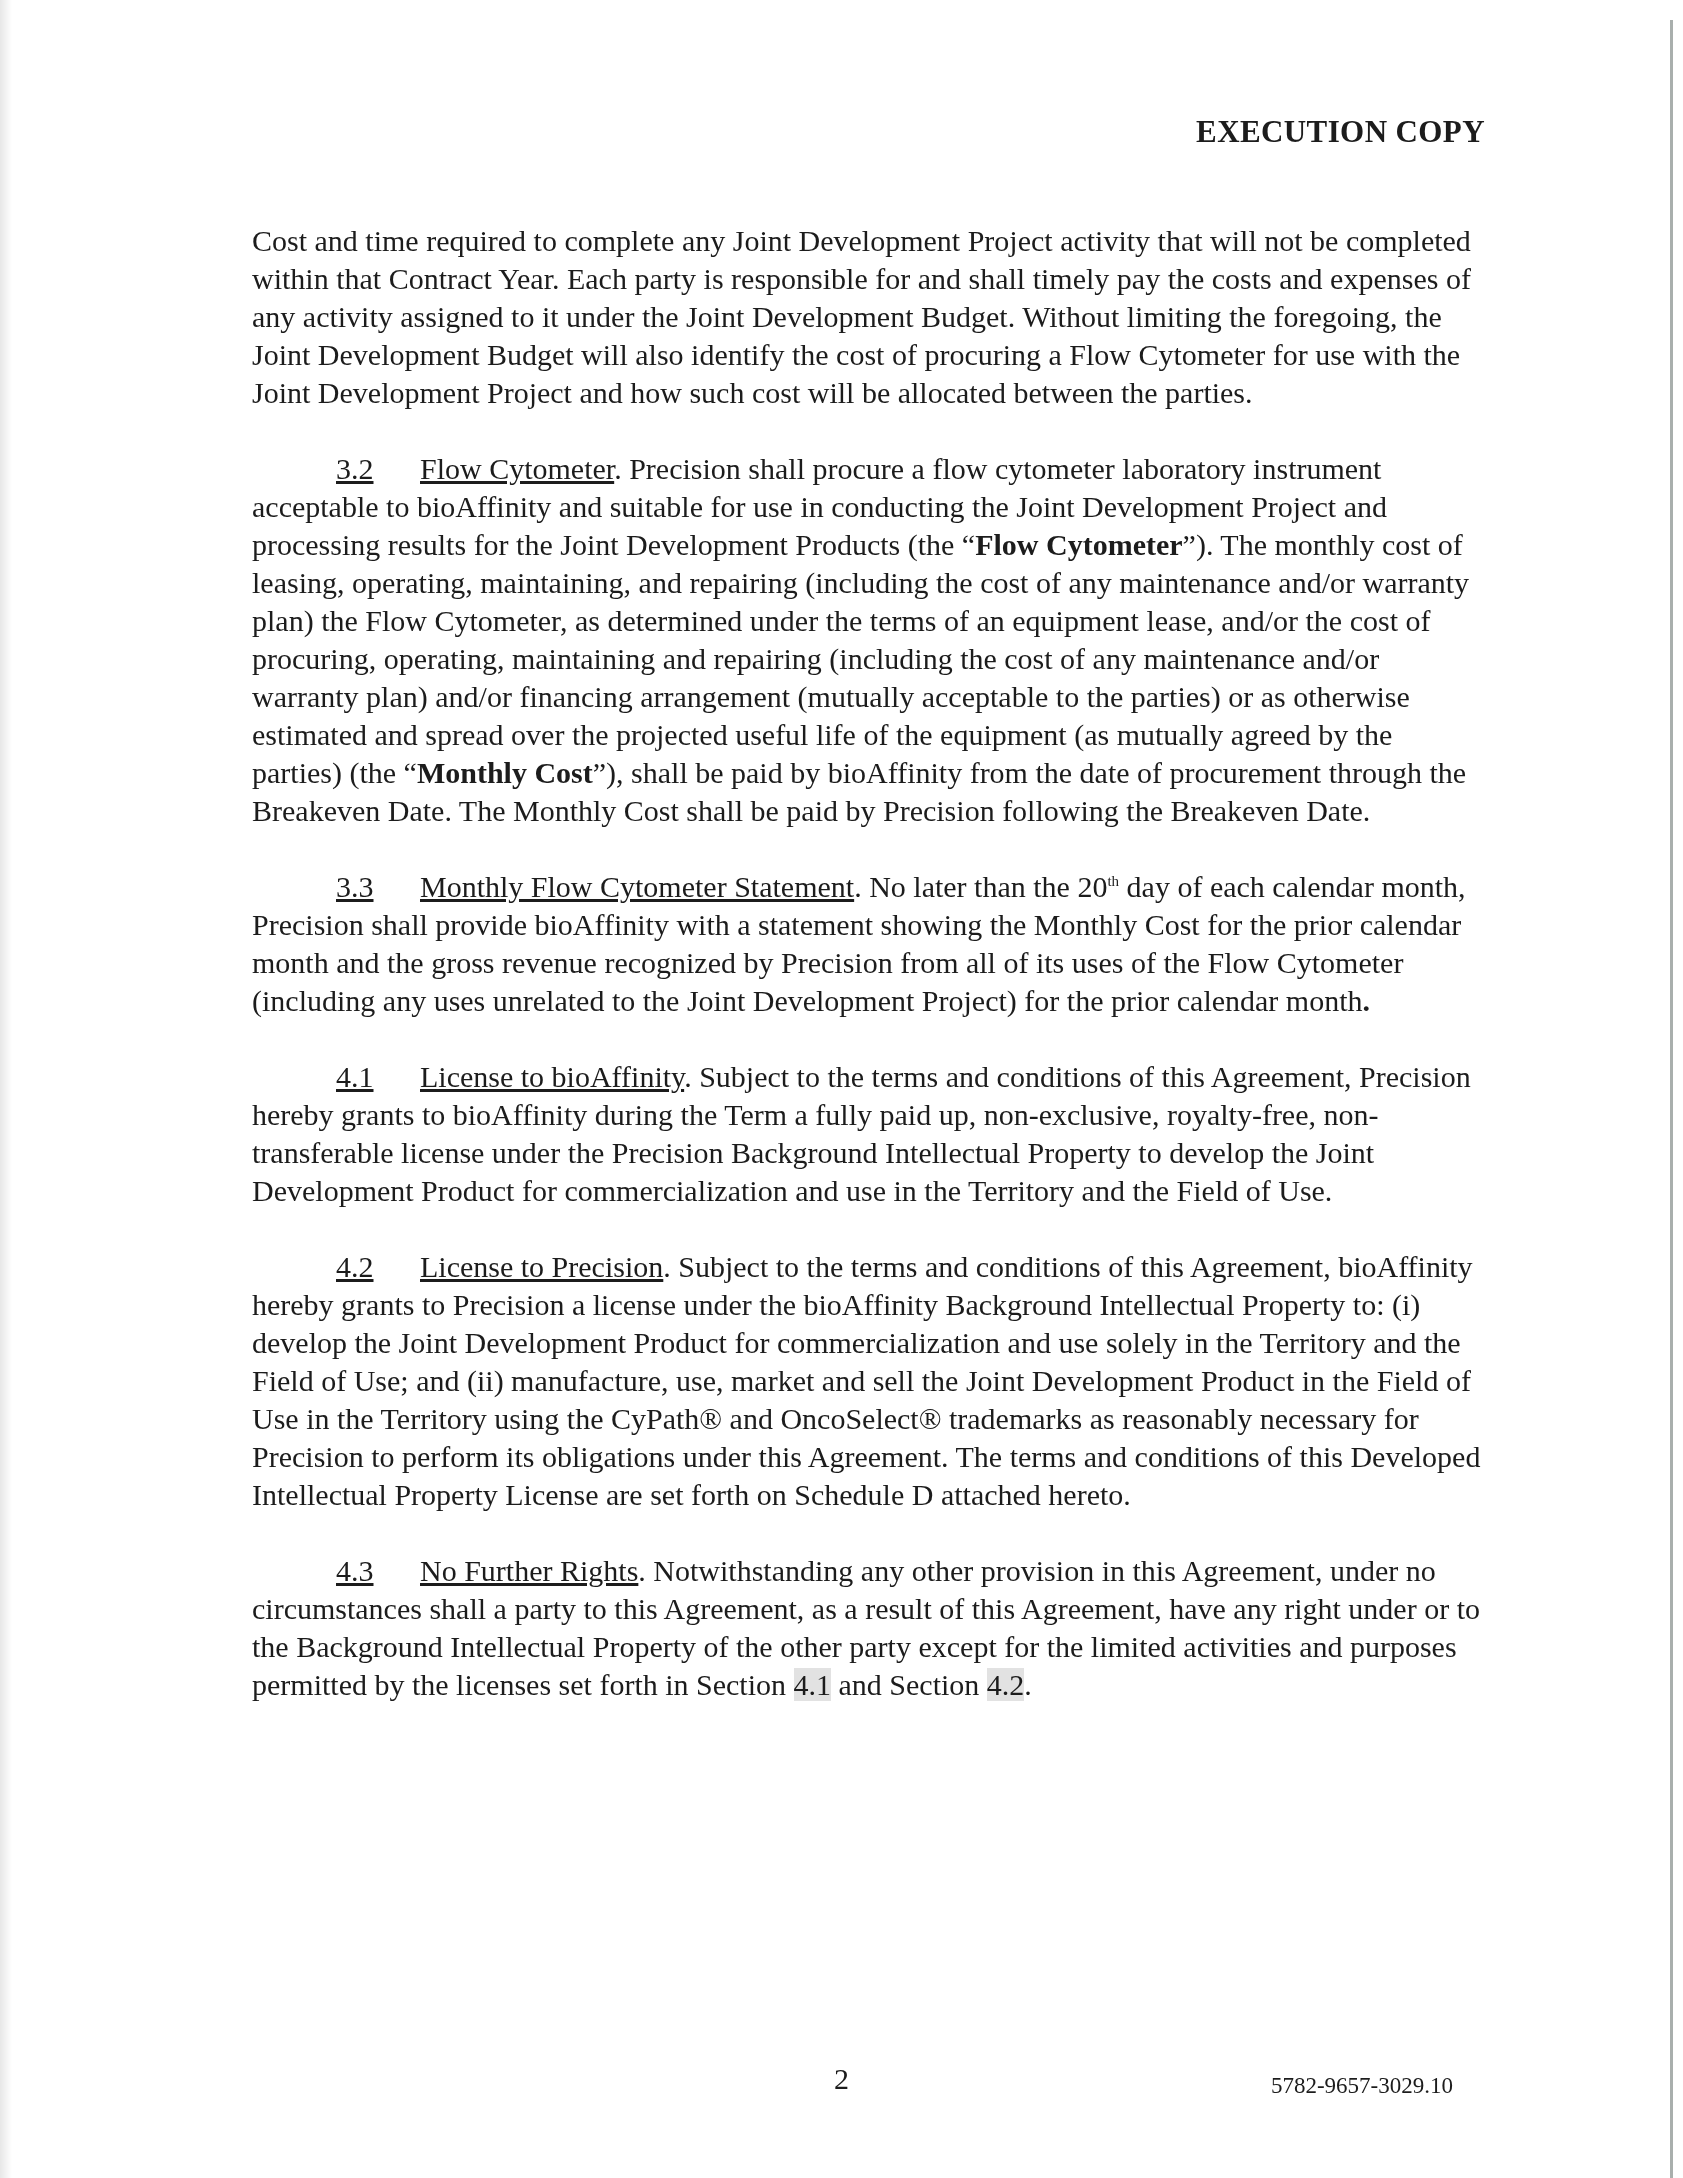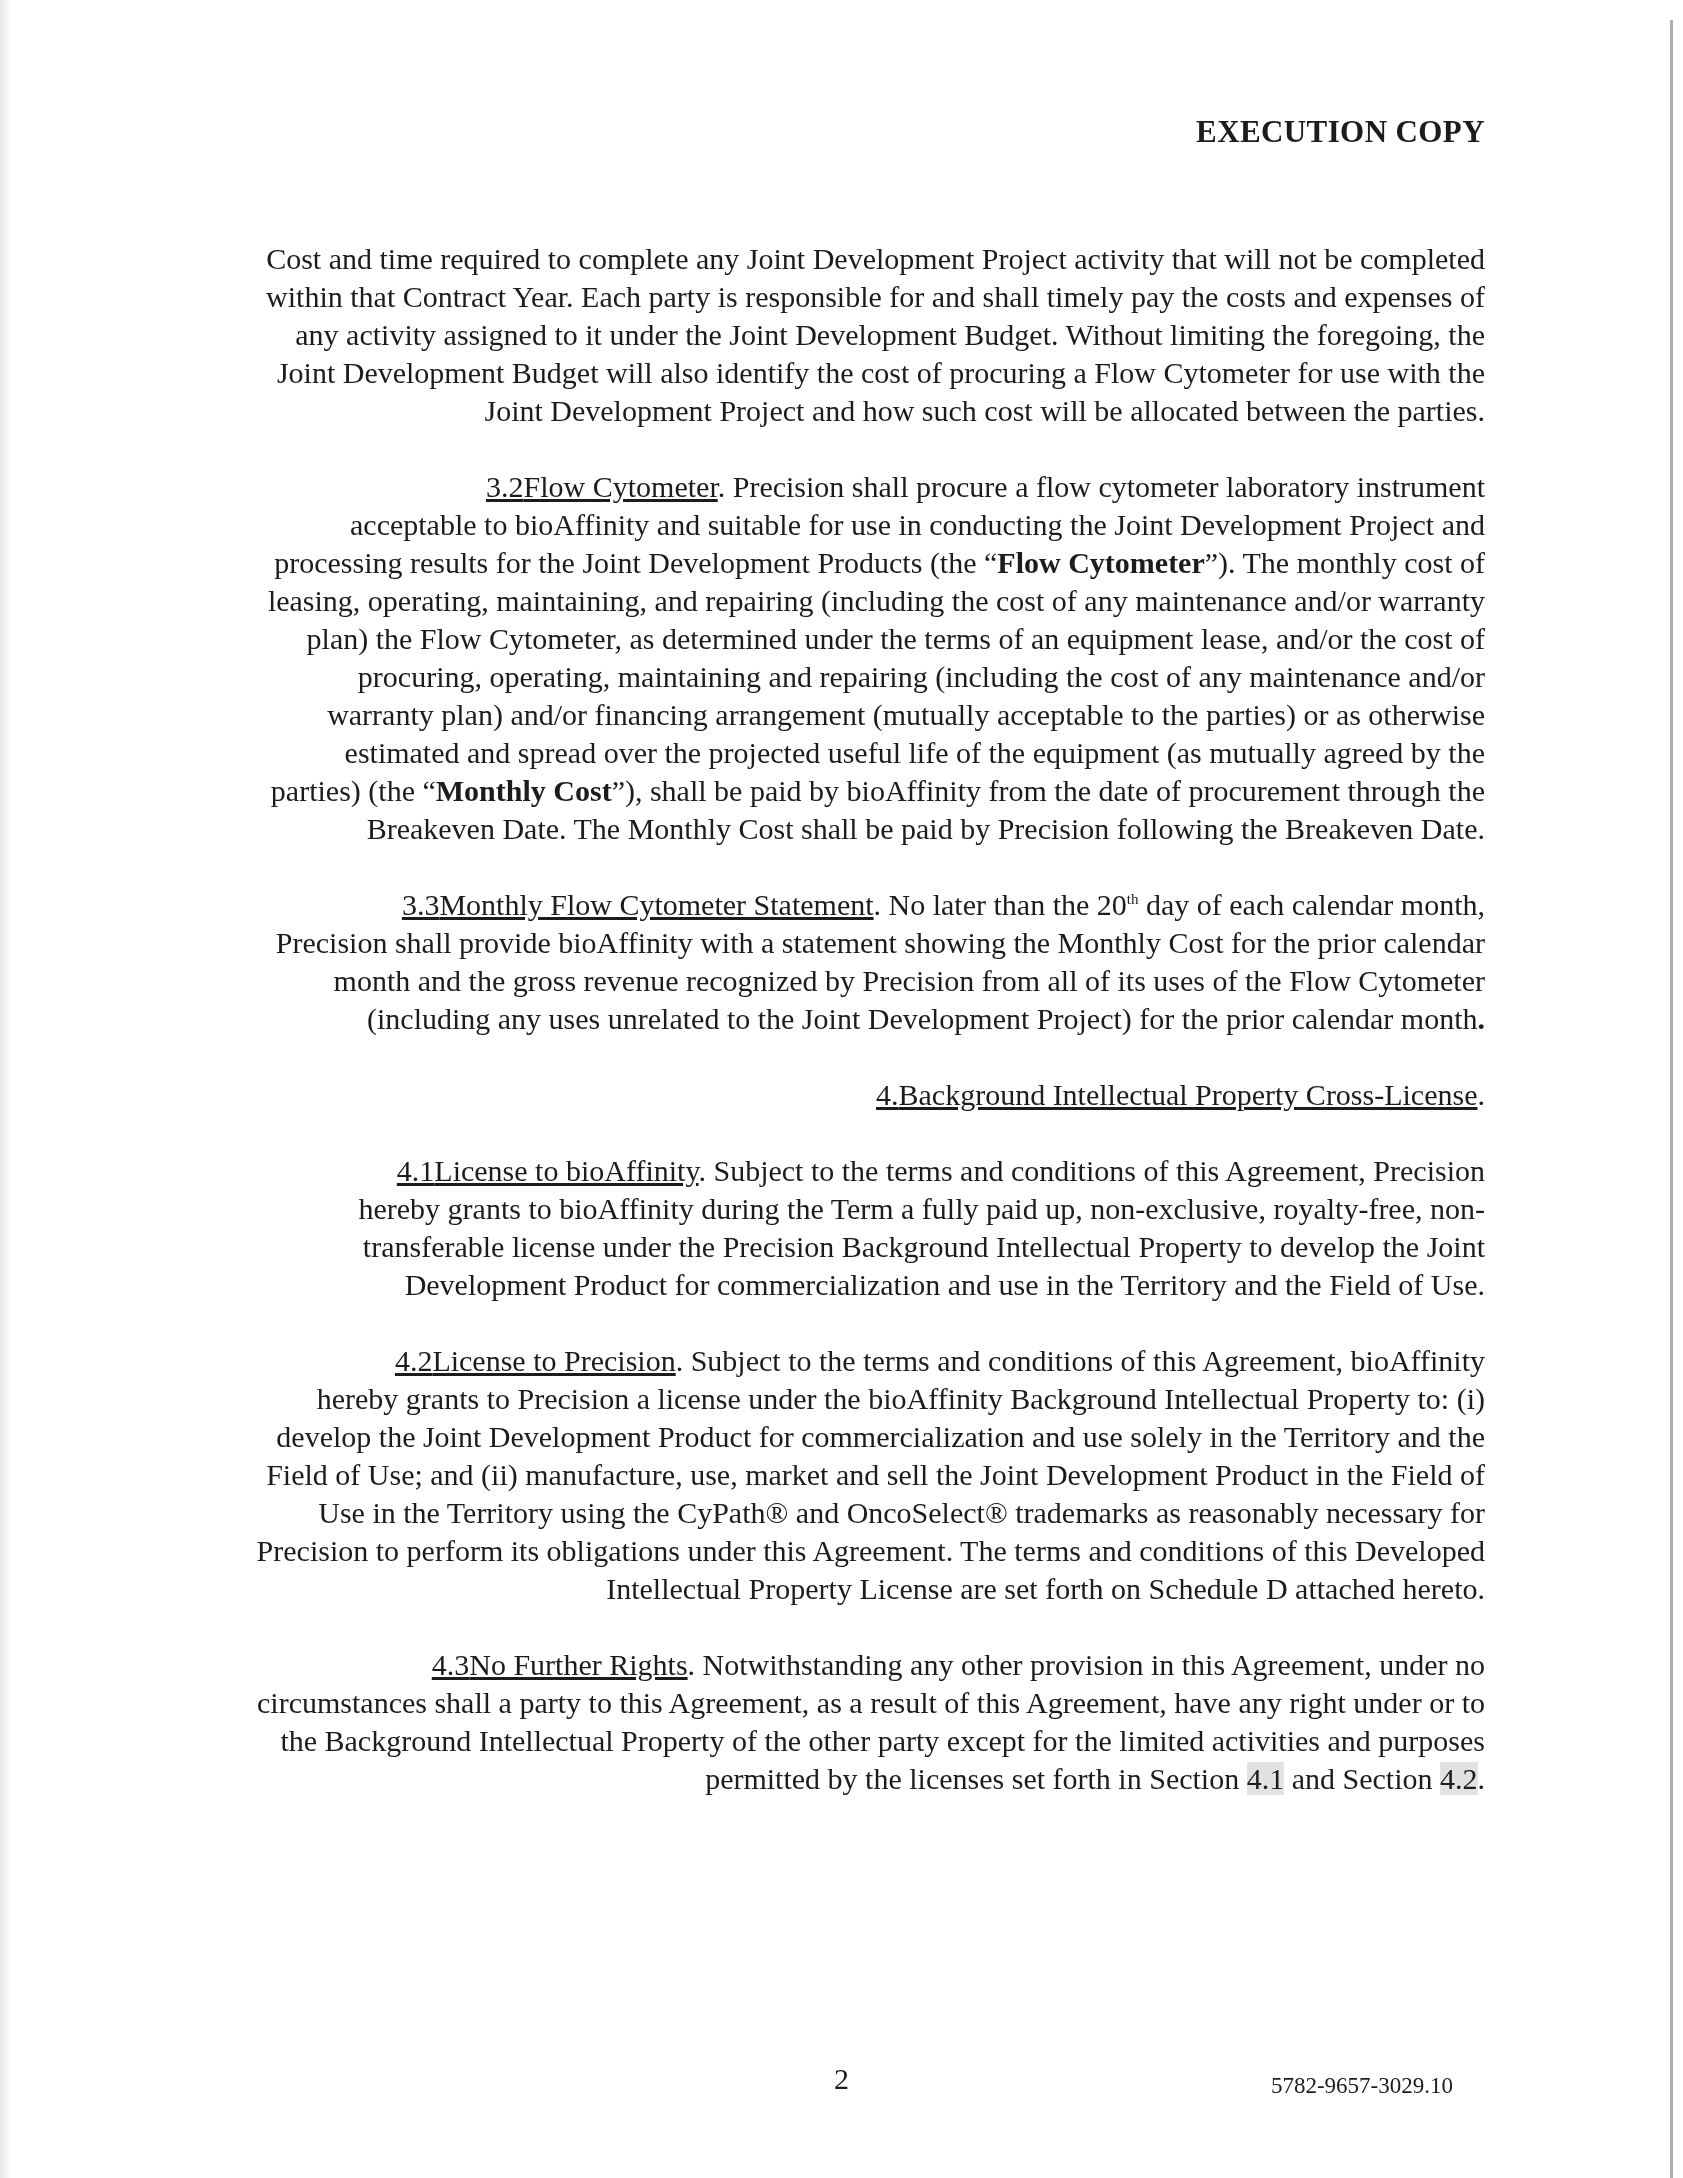--- a/index.html
+++ b/index.html
@@ -18,23 +18,23 @@
   .scan-edge-right {
     position: absolute; left: 1670px; top: 20px; width: 3px; height: 2158px;
     background: var(--edge, #a9afad);
   }
   .header-label {
     position: absolute; top: 114px; left: 252px; width: 1233px;
     text-align: right;
     font-weight: bold; font-size: 31px; letter-spacing: 0.4px;
   }
   .content {
-    position: absolute; top: 240px; left: 252px; width: 1233px;
+    position: absolute; top: 222px; left: 252px; width: 1233px;
     font-size: 30px; line-height: 38px;
-    text-align: right;
+    text-align: left;
   }
   .para { margin: 0 0 38px 0; }
   .sec { text-indent: 84px; }
   .no-indent { text-indent: 0; }
   .num { display: inline-block; min-width: 84px; text-indent: 0; text-decoration: underline; }
   .u { text-decoration: underline; }
   .b { font-weight: bold; }
   .sup { vertical-align: super; font-size: 15px; line-height: 0; }
   .hl { background: var(--hl, #e2e2e2); }
   .footer-page-number {
@@ -55,21 +55,20 @@
 <div class="header-label">EXECUTION COPY</div>
 
 <div class="content">
 
   <p class="para"><span>Cost and time required to complete any Joint Development Project activity that will not be completed within that Contract Year. Each party is responsible for and shall timely pay the costs and expenses of any activity assigned to it under the Joint Development Budget. Without limiting the foregoing, the Joint Development Budget will also identify the cost of procuring a Flow Cytometer for use with the Joint Development Project and how such cost will be allocated between the parties.</span></p>
 
   <p class="para sec"><span class="num">3.2</span><span class="u">Flow Cytometer</span><span>.  Precision shall procure a flow cytometer laboratory instrument acceptable to bioAffinity and suitable for use in conducting the Joint Development Project and processing results for the Joint Development Products (the “</span><span class="b">Flow Cytometer</span><span>”).  The monthly cost of leasing, operating, maintaining, and repairing (including the cost of any maintenance and/or warranty plan) the Flow Cytometer, as determined under the terms of an equipment lease, and/or the cost of procuring, operating, maintaining and repairing (including the cost of any maintenance and/or warranty plan) and/or financing arrangement (mutually acceptable to the parties) or as otherwise estimated and spread over the projected useful life of the equipment (as mutually agreed by the parties) (the “</span><span class="b">Monthly Cost</span><span>”), shall be paid by bioAffinity from the date of procurement through the Breakeven Date.  The Monthly Cost shall be paid by Precision following the Breakeven Date.</span></p>
 
   <p class="para sec"><span class="num">3.3</span><span class="u">Monthly Flow Cytometer Statement</span><span>.  No later than the 20</span><span class="sup">th</span><span> day of each calendar month, Precision shall provide bioAffinity with a statement showing the Monthly Cost for the prior calendar month and the gross revenue recognized by Precision from all of its uses of the Flow Cytometer (including any uses unrelated to the Joint Development Project) for the prior calendar month</span><span class="b">.</span></p>
 
-  <p class="para no-indent"><span class="num">4.</span><span class="u">Background Intellectual Property Cross-License</span><span>.</span></p>
 
   <p class="para sec"><span class="num">4.1</span><span class="u">License to bioAffinity</span><span>. Subject to the terms and conditions of this Agreement, Precision hereby grants to bioAffinity during the Term a fully paid up, non-exclusive, royalty-free, non-transferable license under the Precision Background Intellectual Property to develop the Joint Development Product for commercialization and use in the Territory and the Field of Use.</span></p>
 
   <p class="para sec"><span class="num">4.2</span><span class="u">License to Precision</span><span>. Subject to the terms and conditions of this Agreement, bioAffinity hereby grants to Precision a license under the bioAffinity Background Intellectual Property to: (i) develop the Joint Development Product for commercialization and use solely in the Territory and the Field of Use; and (ii) manufacture, use, market and sell the Joint Development Product in the Field of Use in the Territory using the CyPath® and OncoSelect® trademarks  as reasonably necessary for Precision to perform its obligations under this Agreement. The terms and conditions of this Developed Intellectual Property License are set forth on Schedule D attached hereto.</span></p>
 
   <p class="para sec"><span class="num">4.3</span><span class="u">No Further Rights</span><span>. Notwithstanding any other provision in this Agreement, under no circumstances shall a party to this Agreement, as a result of this Agreement, have any right under or to the Background Intellectual Property of the other party except for the limited activities and purposes permitted by the licenses set forth in Section </span><span class="hl">4.1</span><span> and Section </span><span class="hl">4.2</span><span>.</span></p>
 
 </div>
 
 <div class="footer-page-number">2</div>

